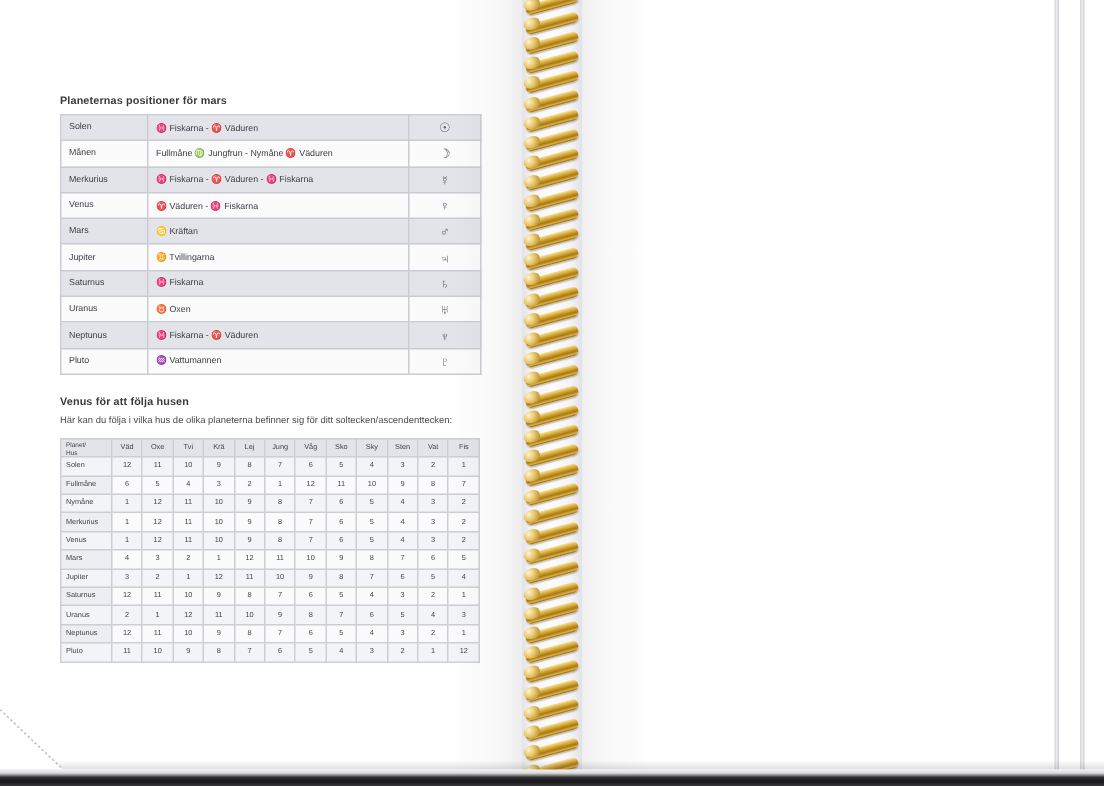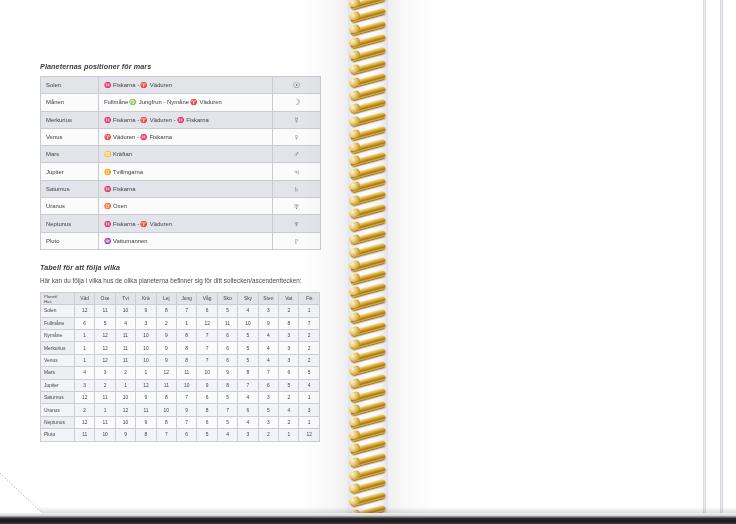--- a/index.html
+++ b/index.html
@@ -86,21 +86,21 @@
     border-radius: 50% 40% 40% 50%;
     background: radial-gradient(circle at 35% 30%, #fff4cf 0%, #e6c469 45%, #a87c18 100%);
     transform: rotate(-15deg);
   }
 
   
   .lp { position: absolute; left: 40px; top: 62px; width: 280px; }
 
   .sec-title {
     font-size: 7.2px; font-weight: bold; color: #3a3a3c;
-    letter-spacing: 0.1px; margin-bottom: 5px; font-style: italic;
+    letter-spacing: 0.1px; margin-bottom: 5px;
   }
   .sec-sub {
     font-size: 6.3px; color: #4a4a4d; line-height: 1.42; margin-bottom: 6px;
   }
 
   table { border-collapse: collapse; width: 100%; }
 
   
   .tbl-planets { table-layout: fixed; }
   .tbl-planets td {
@@ -197,21 +197,21 @@
             <tr>
               <td class="c-name">Pluto</td>
               <td class="c-pos">♒ Vattumannen</td>
               <td class="c-glyph">♇</td>
             </tr>
           </tbody>
       </table>
 
       <div style="height:13px"></div>
 
-      <div class="sec-title">Tabell för att följa vilka</div>
+      <div class="sec-title">Venus för att följa husen</div>
       <div class="sec-sub">Här kan du följa i vilka hus de olika planeterna befinner sig för ditt soltecken/ascendenttecken:</div>
 
       <table class="tbl-houses">
         <colgroup id="houses-cols">
             <col class="cfirst">
             <col>
             <col>
             <col>
             <col>
             <col>

